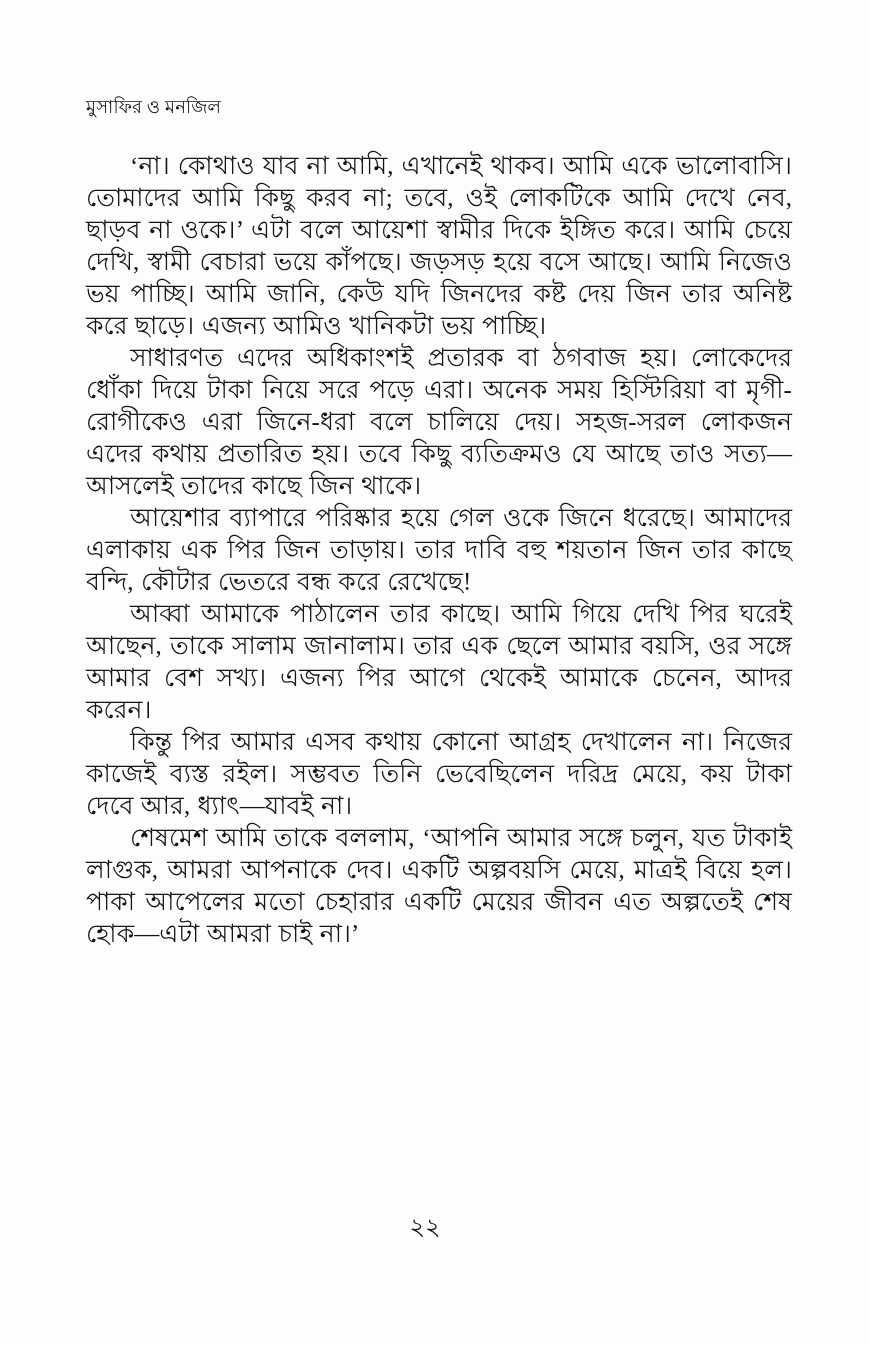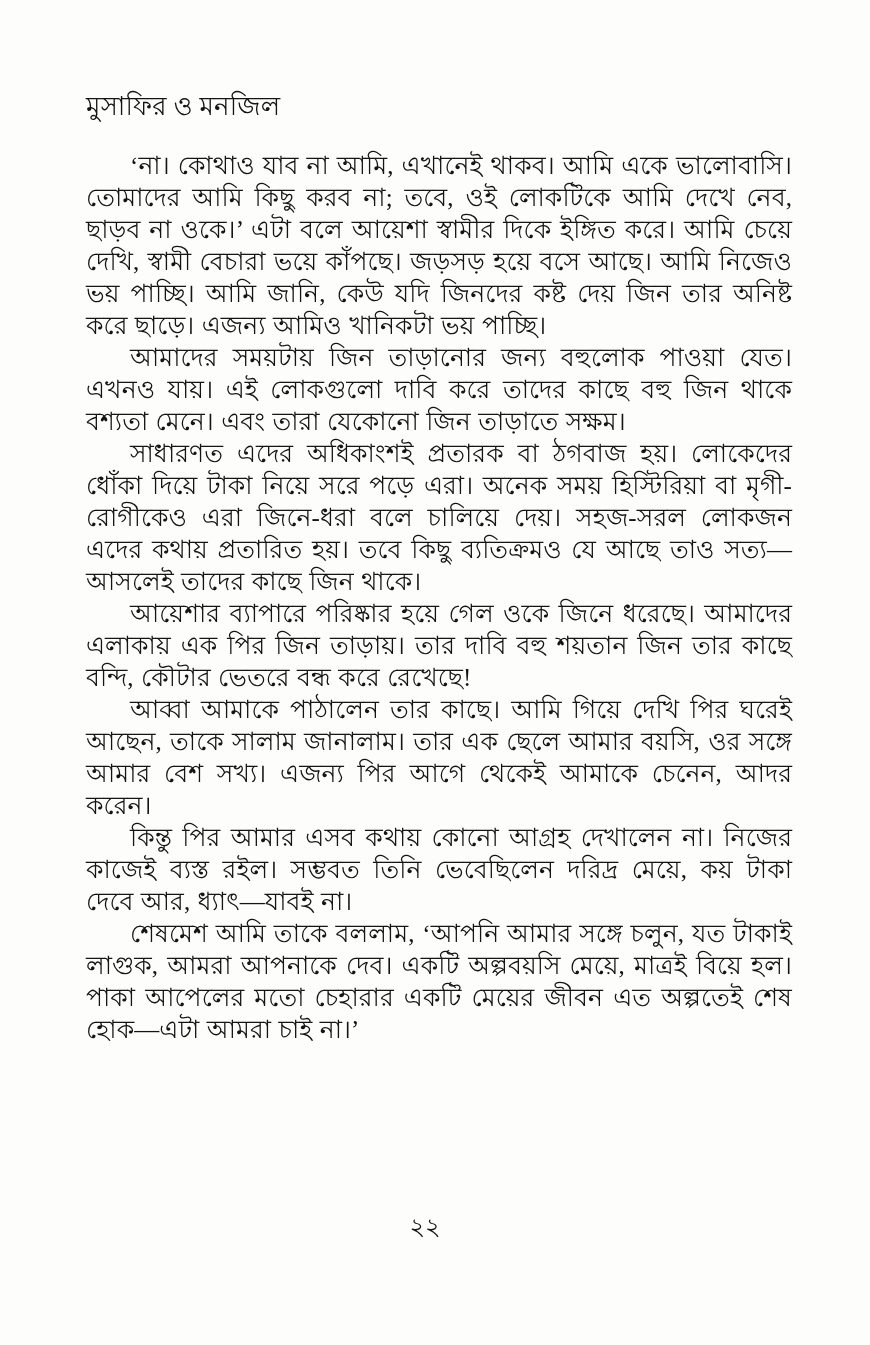--- a/index.html
+++ b/index.html
@@ -18,21 +18,21 @@
   .page {
     position: absolute;
     top: 0;
     left: 0;
     width: 870px;
     height: 1345px;
     box-sizing: border-box;
     padding: 92px 78px 0 86px;
   }
   .running-header {
-    font-size: 26px;
+    font-size: 18px;
     line-height: 30px;
     font-weight: 400;
     letter-spacing: 0.2px;
     margin: 0 0 28px 0;
   }
   .body-text p {
     margin: 0;
     font-size: 25px;
     line-height: 32px;
     text-align: justify;
@@ -51,21 +51,20 @@
   }
 </style>
 </head>
 <body style="background: rgb(253, 253, 252); color: rgb(20, 20, 20);">
 
 <div class="page">
   <h1 class="running-header">মুসাফির ও মনজিল</h1>
 
   <main class="body-text">
     <p>‘না। কোথাও যাব না আমি, এখানেই থাকব। আমি একে ভালোবাসি। তোমাদের আমি কিছু করব না; তবে, ওই লোকটিকে আমি দেখে নেব, ছাড়ব না ওকে।’ এটা বলে আয়েশা স্বামীর দিকে ইঙ্গিত করে। আমি চেয়ে দেখি, স্বামী বেচারা ভয়ে কাঁপছে। জড়সড় হয়ে বসে আছে। আমি নিজেও ভয় পাচ্ছি। আমি জানি, কেউ যদি জিনদের কষ্ট দেয় জিন তার অনিষ্ট করে ছাড়ে। এজন্য আমিও খানিকটা ভয় পাচ্ছি।</p>
-    <p>আমাদের সময়টায় জিন তাড়ানোর জন্য বহুলোক পাওয়া যেত। এখনও যায়। এই লোকগুলো দাবি করে তাদের কাছে বহু জিন থাকে বশ্যতা মেনে। এবং তারা যেকোনো জিন তাড়াতে সক্ষম।</p>
     <p>সাধারণত এদের অধিকাংশই প্রতারক বা ঠগবাজ হয়। লোকেদের ধোঁকা দিয়ে টাকা নিয়ে সরে পড়ে এরা। অনেক সময় হিস্টিরিয়া বা মৃগী-রোগীকেও এরা জিনে-ধরা বলে চালিয়ে দেয়। সহজ-সরল লোকজন এদের কথায় প্রতারিত হয়। তবে কিছু ব্যতিক্রমও যে আছে তাও সত্য—আসলেই তাদের কাছে জিন থাকে।</p>
     <p>আয়েশার ব্যাপারে পরিষ্কার হয়ে গেল ওকে জিনে ধরেছে। আমাদের এলাকায় এক পির জিন তাড়ায়। তার দাবি বহু শয়তান জিন তার কাছে বন্দি, কৌটার ভেতরে বন্ধ করে রেখেছে!</p>
     <p>আব্বা আমাকে পাঠালেন তার কাছে। আমি গিয়ে দেখি পির ঘরেই আছেন, তাকে সালাম জানালাম। তার এক ছেলে আমার বয়সি, ওর সঙ্গে আমার বেশ সখ্য। এজন্য পির আগে থেকেই আমাকে চেনেন, আদর করেন।</p>
     <p>কিন্তু পির আমার এসব কথায় কোনো আগ্রহ দেখালেন না। নিজের কাজেই ব্যস্ত রইল। সম্ভবত তিনি ভেবেছিলেন দরিদ্র মেয়ে, কয় টাকা দেবে আর, ধ্যাৎ—যাবই না।</p>
     <p>শেষমেশ আমি তাকে বললাম, ‘আপনি আমার সঙ্গে চলুন, যত টাকাই লাগুক, আমরা আপনাকে দেব। একটি অল্পবয়সি মেয়ে, মাত্রই বিয়ে হল। পাকা আপেলের মতো চেহারার একটি মেয়ের জীবন এত অল্পতেই শেষ হোক—এটা আমরা চাই না।’</p>
 
   </main>
 </div>
 
 <div class="page-number">২২</div>

